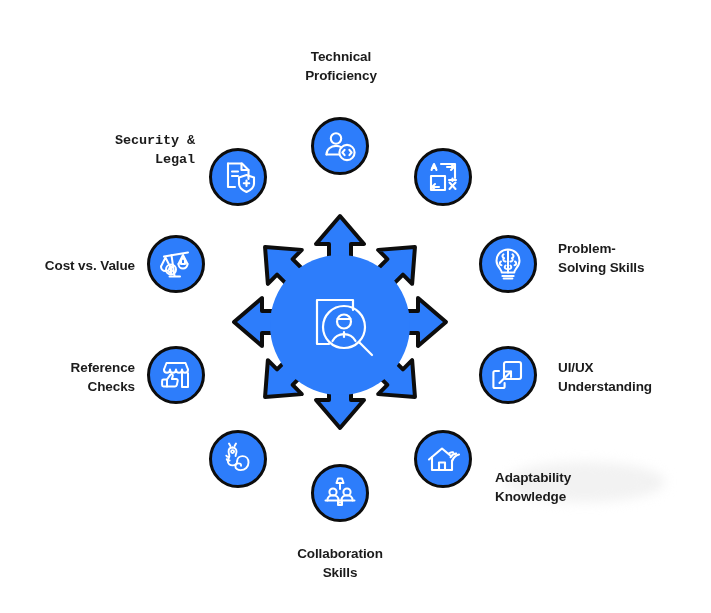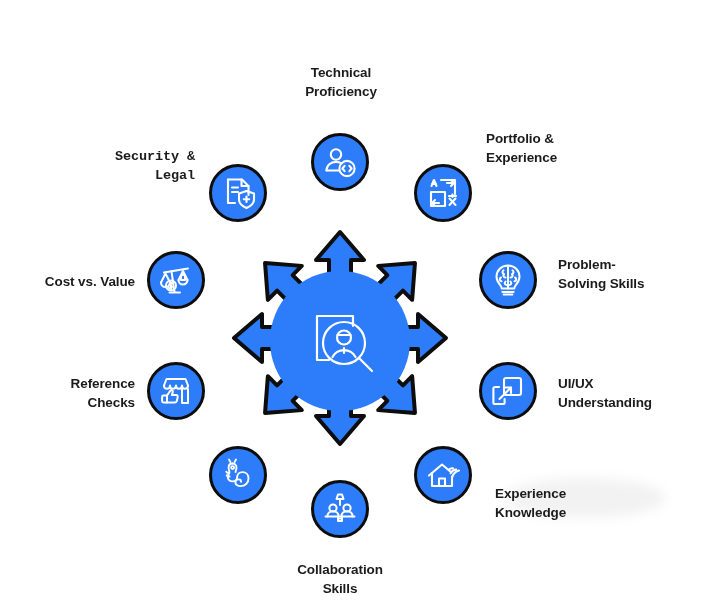--- a/index.html
+++ b/index.html
@@ -5,21 +5,21 @@
   html,body{margin:0;padding:0;}
   body{
     width:711px;height:613px;
     background:#ffffff;
     font-family:"Liberation Sans", sans-serif;
     overflow:hidden;
     position:relative;
   }
   #diagram{
     position:absolute;
-    left:0;top:16px;
+    left:0;top:0;
     width:711px;height:524px;
   }
   .label{
     position:absolute;
     font-family:"Liberation Sans", sans-serif;
     font-weight:bold;
     font-size:13.5px;
     line-height:19px;
     color:#1b1b1b;
     white-space:pre-line;
@@ -142,22 +142,20 @@
         <path d="M29 8 L26 5"></path>
         <path d="M14 28 H7 L10 25"></path>
         <path d="M7 28 L10 31"></path>
         <path d="M24 21 H31"></path>
         <path d="M27.5 19.5 V22"></path>
         <path d="M24.5 23.5 L30.5 30"></path>
         <path d="M30.5 23.5 L24.5 30"></path>
       </svg>
     </span>
   </div>
-  <div class="label lbl-left" style="left:486px;top:113px;width:180px;">Portfolio &amp;
-Experience</div>
 
   <div class="node" style="left: 479px; top: 235px; --accent: #2d7dfb;">
     <span>
       <svg width="36" height="36" viewBox="0 0 36 36" fill="none" stroke="#ffffff" stroke-width="2" stroke-linecap="round" stroke-linejoin="round">
         <path d="M18 3.5 c-6.6 0-11.5 4.9-11.5 11.2 c0 4.1 2.2 6.6 3.8 8.6 c.9 1.1 1.4 1.9 1.4 3.1 h12.6 c0-1.2 .5-2 1.4-3.1 c1.6-2 3.8-4.5 3.8-8.6 C29.5 8.4 24.6 3.5 18 3.5 Z"></path>
         <path d="M12.4 30 H23.6"></path>
         <path d="M13.6 32.6 H22.4"></path>
         <path d="M18 5 V26.4"></path>
         <path d="M13.5 8.3 c-1.6 1.2-1.2 3.4 .6 3.9 c-1.5 1.3-.4 3.6 1.5 3.3"></path>
         <path d="M11 15.5 c-1.8 .8-1.6 3.4 .5 3.8"></path>
@@ -189,21 +187,21 @@
       <svg width="36" height="36" viewBox="0 0 36 36" fill="none" stroke="#ffffff" stroke-width="2.1" stroke-linecap="round" stroke-linejoin="round">
         <path d="M4 18.5 L17 7.5 L25 14.3"></path>
         <path d="M7 16 V29 H27 V19.5"></path>
         <path d="M14 29 V21.5 H20 V29"></path>
         <path d="M24 12.6 a4.4 4.4 0 0 1 4 -1.2"></path>
         <path d="M25.6 16.2 a6.8 6.8 0 0 1 5.6 -3.6"></path>
         <path d="M27.4 19.6 a9.4 9.4 0 0 1 6.6 -6.1"></path>
       </svg>
     </span>
   </div>
-  <div class="label lbl-left" style="left:495px;top:468px;width:170px;">Experience
+  <div class="label lbl-left" style="left:495px;top:468px;width:170px;">Adaptability
 Knowledge</div>
 
   <div class="node" style="left: 311px; top: 464px; --accent: #2d7dfb;">
     <span>
       <svg width="36" height="36" viewBox="0 0 36 36" fill="none" stroke="#ffffff" stroke-width="2" stroke-linecap="round" stroke-linejoin="round">
         <path d="M16 3.5 H20 L21.5 8 H14.5 Z"></path>
         <path d="M18 8 V14"></path>
         <circle cx="11" cy="17" r="3.6"></circle>
         <path d="M5.4 25.5 c0-3.3 2.5-5.3 5.6-5.3 c3.1 0 5.6 2 5.6 5.3"></path>
         <circle cx="25" cy="17" r="3.6"></circle>

